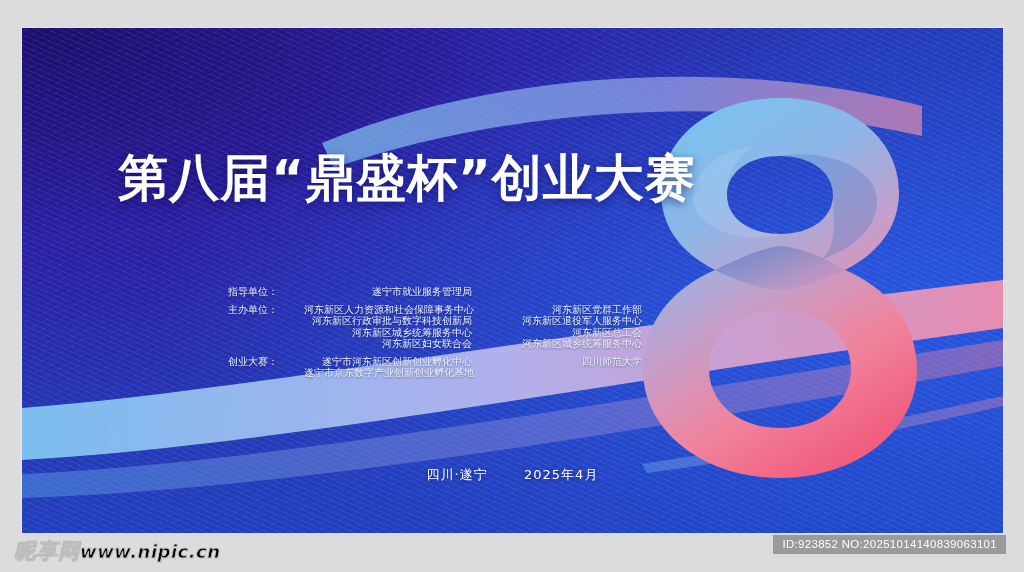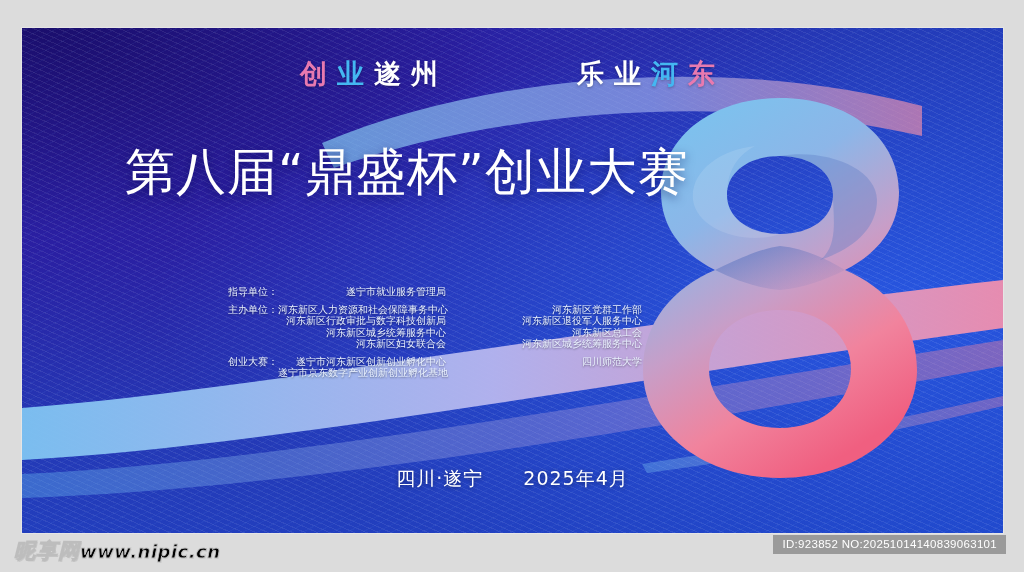--- a/index.html
+++ b/index.html
@@ -74,44 +74,44 @@
     position:absolute; left:40px; top:112px; width:690px;
     text-align:center;
   }
   .title-l1 {
     font-size:48px; font-weight:bold; color:#ffffff;
     letter-spacing:3px; line-height:1.18;
     text-shadow:0 3px 10px rgba(8,10,80,.55);
     white-space:nowrap;
   }
   .title-l2 {
-    font-size:50px; font-weight:normal; color:#ffffff;
-    letter-spacing:1px; line-height:1.2; margin-top:2px;
+    font-size:50px; font-weight:bold; color:#ffffff;
+    letter-spacing:1px; line-height:1.2; margin-top:8px;
     text-shadow:0 3px 10px rgba(8,10,80,.55);
     white-space:nowrap;
   }
 
   
   .orgs {
     position:absolute; left:200px; top:258px; width:420px;
     color:#eaf2ff; font-size:10px; line-height:11.2px;
     text-shadow:0 1px 2px rgba(0,0,0,.45);
     text-align:right;
   }
   .org-row { display:flex; align-items:flex-start; margin-bottom:7px; }
   .org-label { width:56px; flex:0 0 56px; white-space:nowrap; }
-  .org-cols { display:flex; flex:1 1 auto; }
+  .org-cols { display:flex; flex:1 1 auto;margin-left:26px; }
   .org-col-a { width:168px; flex:0 0 168px; }
   .org-col-b { flex:1 1 auto; }
   .org-line { white-space:nowrap; }
 
   .footer {
     position:absolute; left:0; right:0; top:438px;
     text-align:center; color:#ffffff;
-    font-size:19px; letter-spacing:1px;
+    font-size:13px; letter-spacing:1px;
     text-shadow:0 1px 4px rgba(0,0,0,.45);
     white-space:nowrap;
   }
   .footer .sp { display:inline-block; width:26px; }
 
   
   .wm {
     position:absolute; left:14px; top:537px;
     display:flex; align-items:center; 
   }
@@ -219,29 +219,20 @@
 
         <path d="M100,182 C128,168 150,160 165,158 C188,160 210,170 230,182
                  C210,192 188,200 165,202 C142,200 120,192 100,182 Z" fill="url(#g8shadow)"></path>
         <path d="M218,107 C218,84 196,68 165,68 C210,60 262,80 262,112
                  C262,142 236,162 205,172 C224,158 218,128 218,107 Z" fill="#5a79c4" opacity=".35"></path>
         <path d="M112,107 C112,130 134,146 165,146 C130,158 82,142 78,112
                  C75,84 104,62 140,58 C118,70 112,88 112,107 Z" fill="#ffffff" opacity=".12"></path>
       </svg>
     </div>
 
-    <div class="tagline">
-      <span class="grp">
-        <span class="c-pink">创</span><span class="c-cyan">业</span><span class="c-white">遂</span><span class="c-white">州</span>
-      </span>
-      <span class="gap"></span>
-      <span class="grp">
-        <span class="c-white">乐</span><span class="c-white">业</span><span class="c-cyan">河</span><span class="c-pink">东</span>
-      </span>
-    </div>
 
     <div class="title-block">
       <div class="title-l2">第八届“鼎盛杯”创业大赛</div>
     </div>
 
     <div class="orgs">
 
       <div class="org-row">
         <div class="org-label">指导单位：</div>
         <div class="org-cols">

